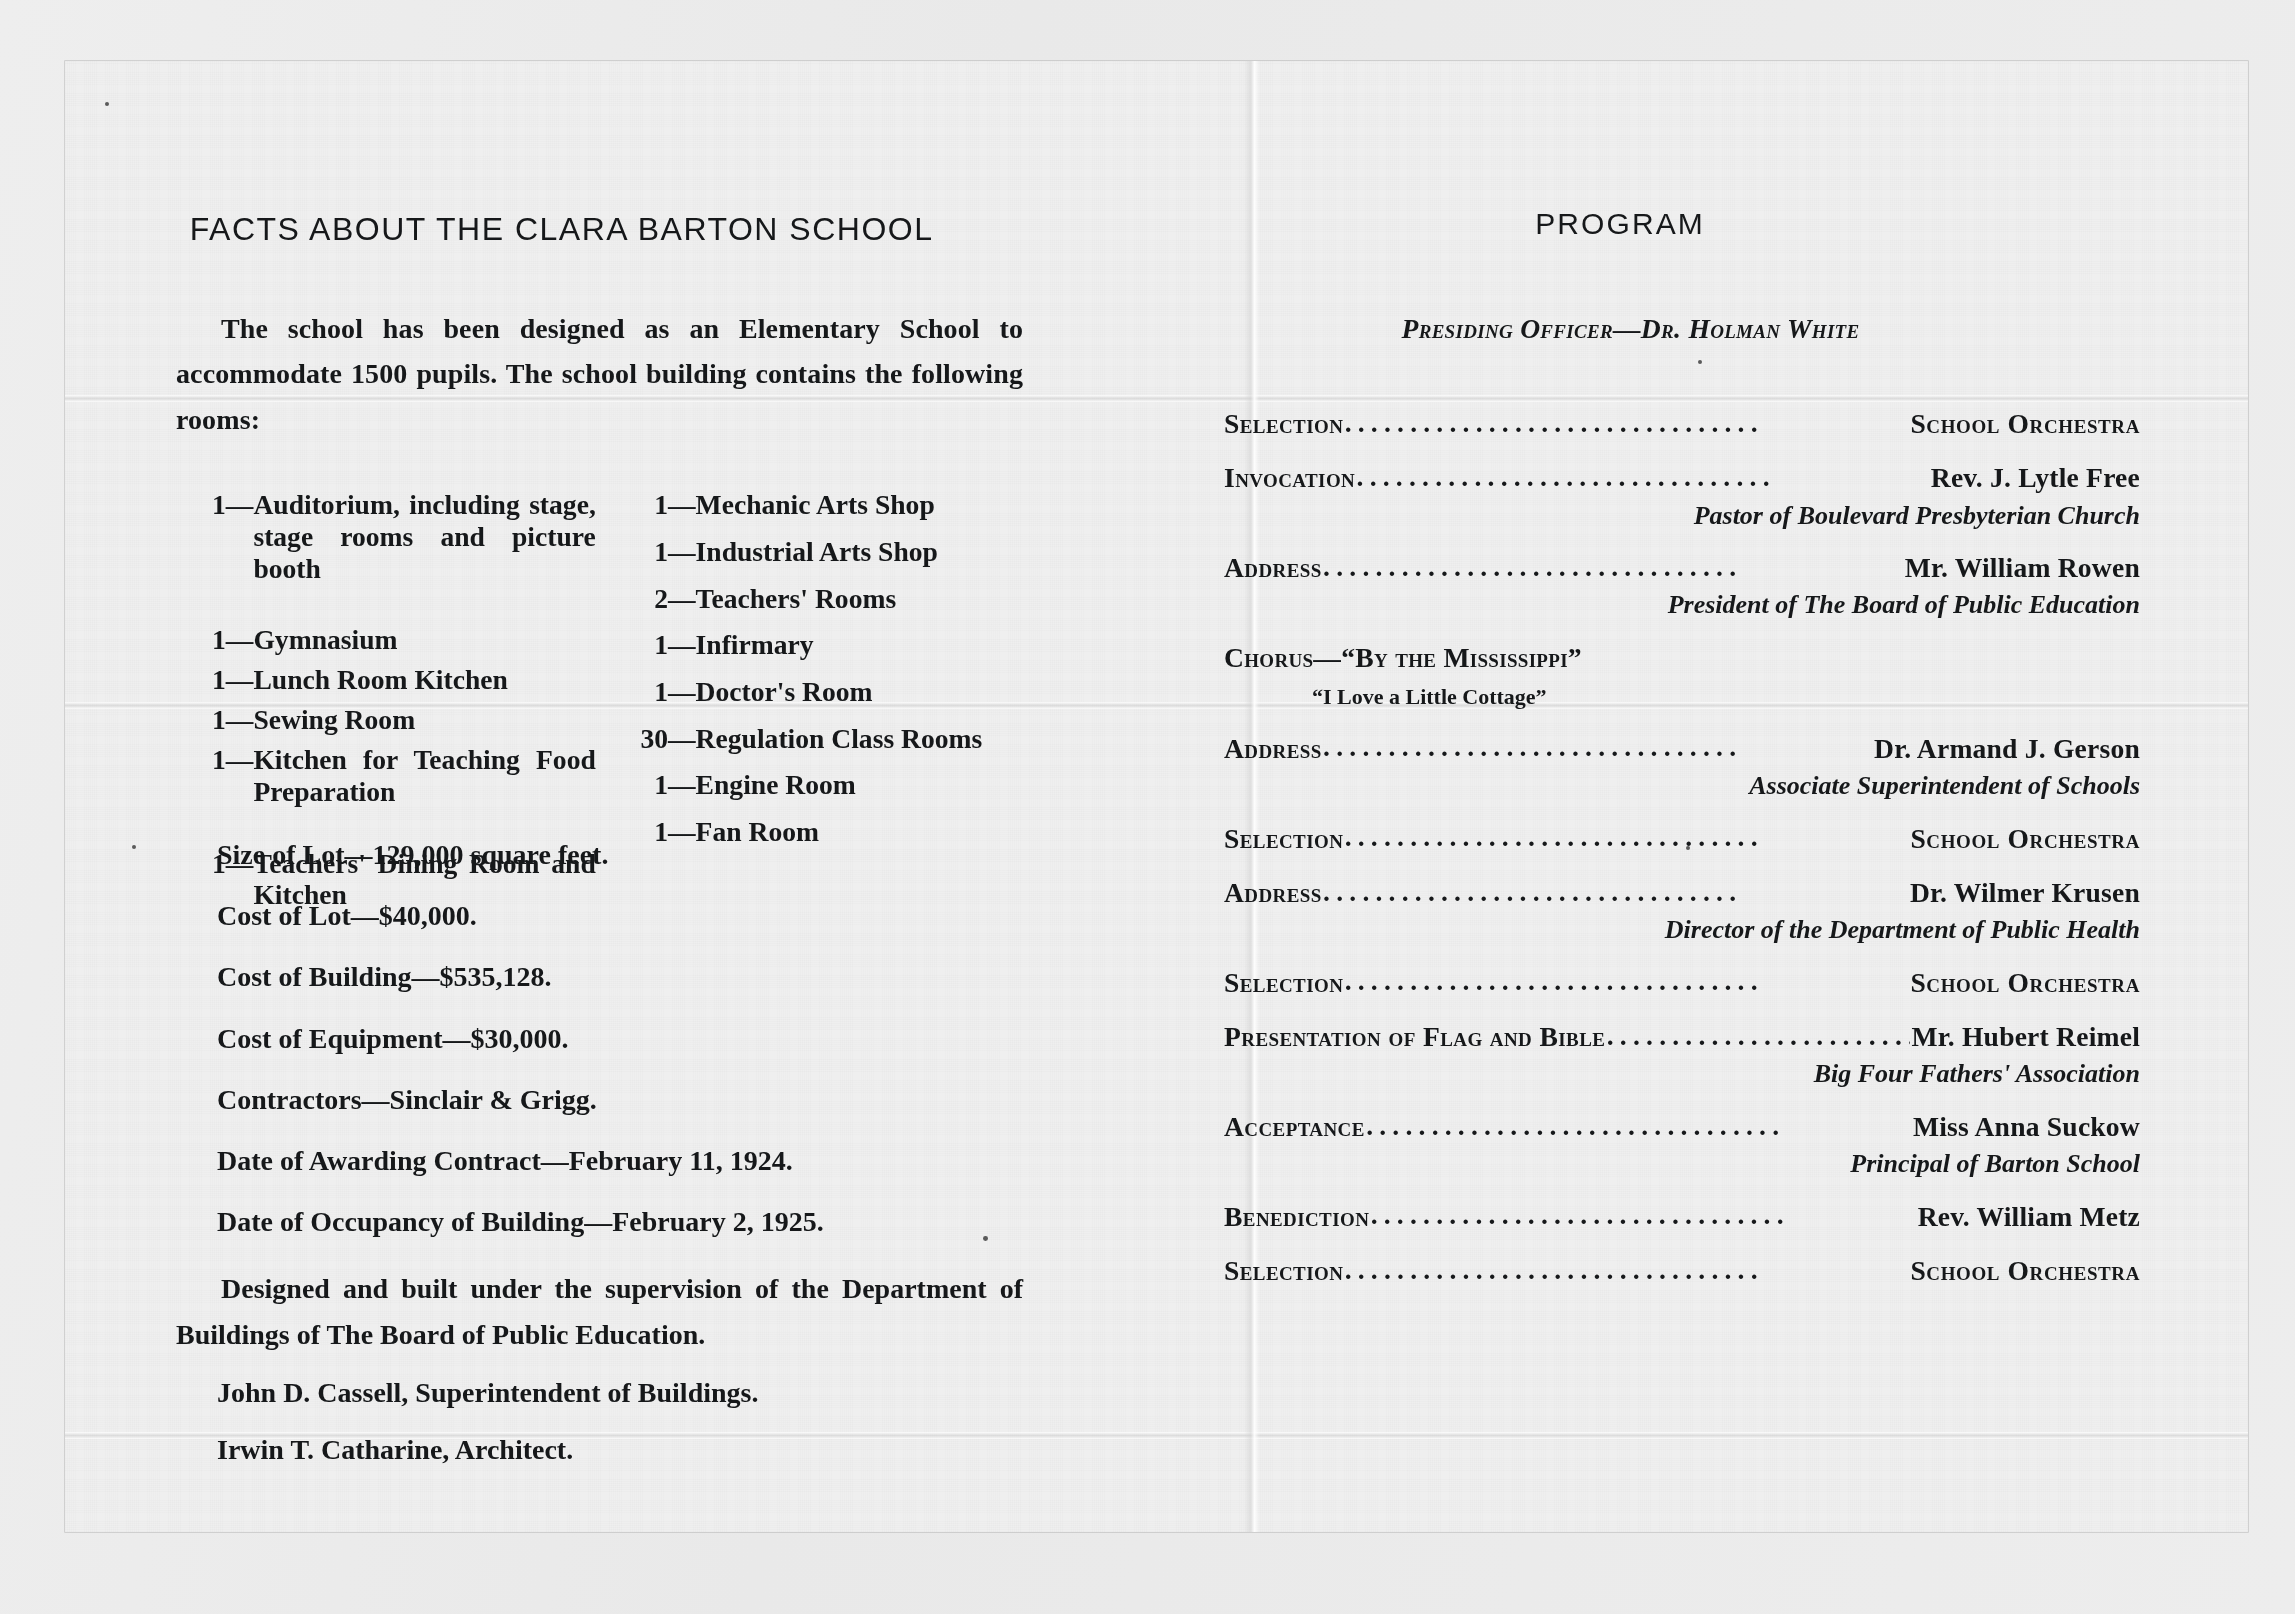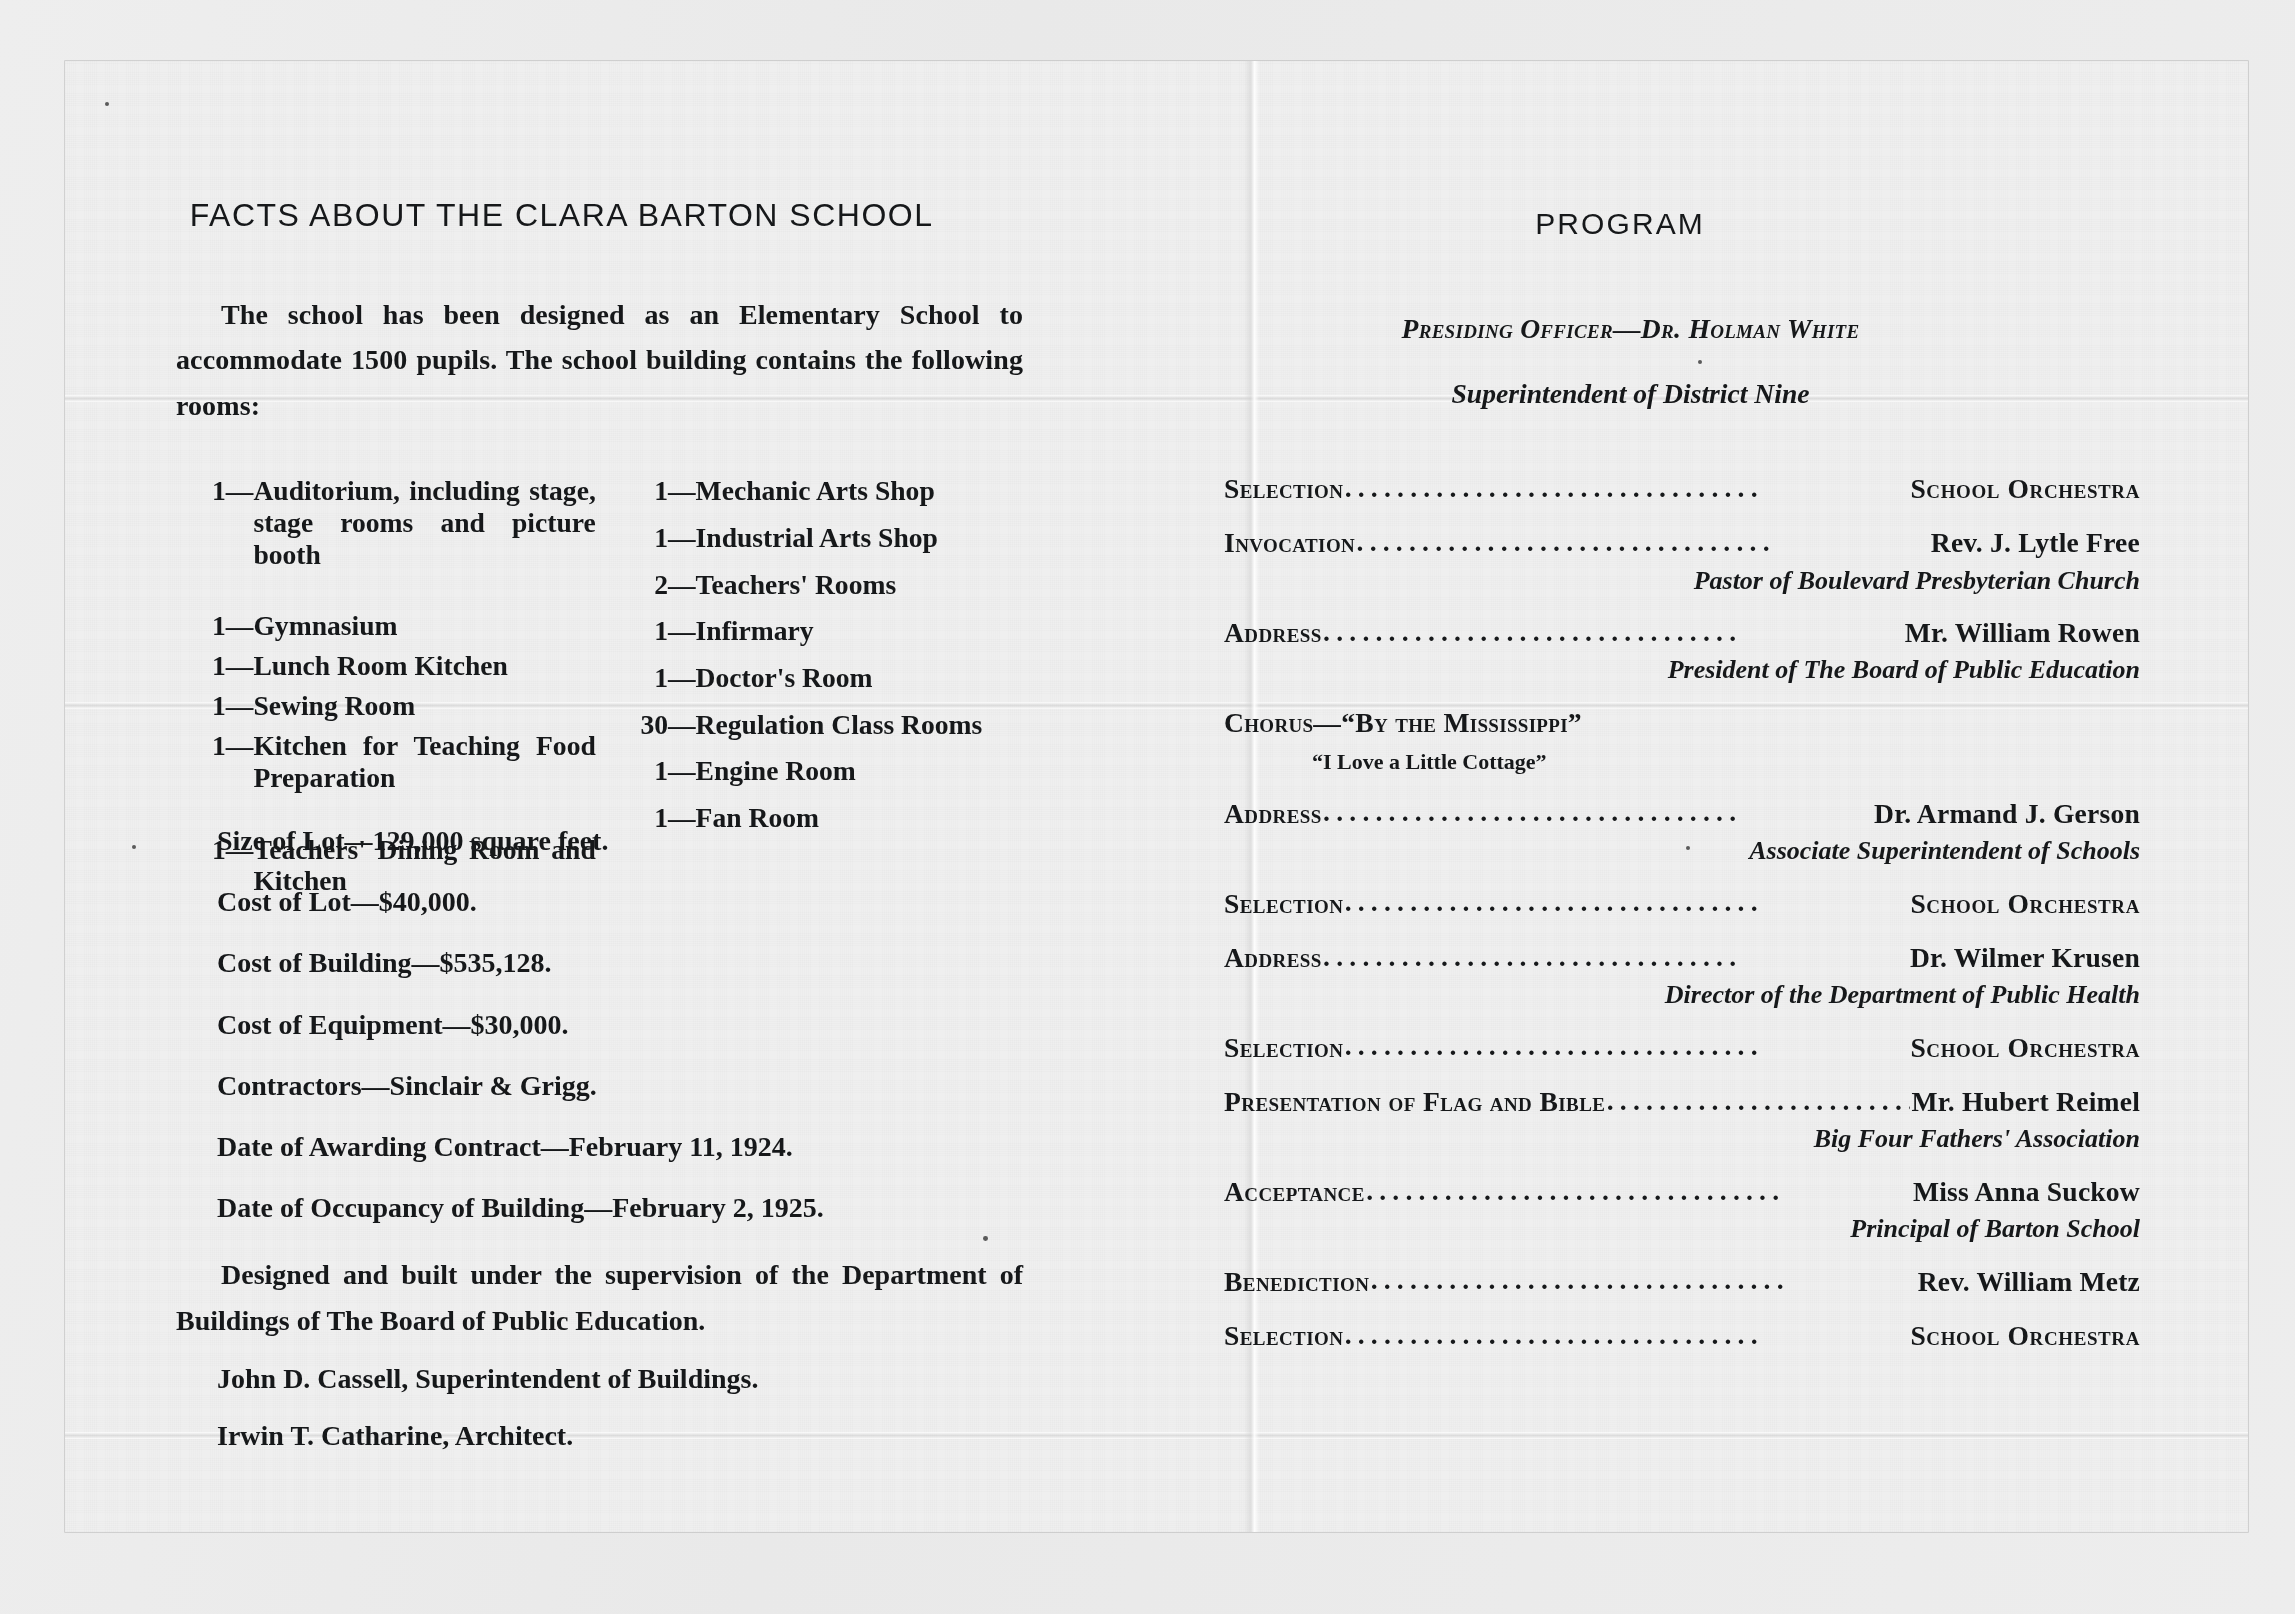--- a/index.html
+++ b/index.html
@@ -35,21 +35,21 @@
   
   .fold-h{position:absolute;left:0;right:0;height:6.9px;pointer-events:none;
     background:linear-gradient(180deg, rgba(255,255,255,.85), rgba(180,180,180,.30), rgba(255,255,255,.80));}
   
   #fold-v{position:absolute;top:0;bottom:0;left:1179px;width:15px;pointer-events:none;
     background:linear-gradient(90deg, rgba(255,255,255,.0), rgba(205,205,205,.45) 45%, rgba(255,255,255,.85) 70%, rgba(255,255,255,0));}
   .speck{position:absolute;background:#5a5a5a;border-radius:50%;pointer-events:none;}
 
   
   .col{position:absolute;color:#16181a;}
-  #left-col{left:176px;top:197px;width:861px;}
+  #left-col{left:176px;top:211px;width:861px;}
   #right-col{left:1224px;top:207px;width:916px;}
 
   h1.sheet-title{
     font-family:"Liberation Sans", sans-serif;
     font-weight:400;
     font-size:32px;
     letter-spacing:1.5px;
     margin:0 0 0 0;
     text-align:left;
     padding-left:13.8px;
@@ -327,21 +327,20 @@
   <div class="signline">Irwin T. Catharine, Architect.</div>
 
 </div>
 
 <div class="col" id="right-col">
 
   <h1 class="program-title">PROGRAM</h1>
 
   <div class="presiding">
     <div class="line1 sc">Presiding Officer—Dr. Holman White</div>
-    <div class="line2">Superintendent of District Nine</div>
   </div>
 
   <div class="program-list">
 
     <div class="entry">
       <div class="entry-main">
         <span class="entry-label">Selection</span>
         <span class="leader">................................</span>
         <span class="entry-value smallcaps">School Orchestra</span>
       </div>

